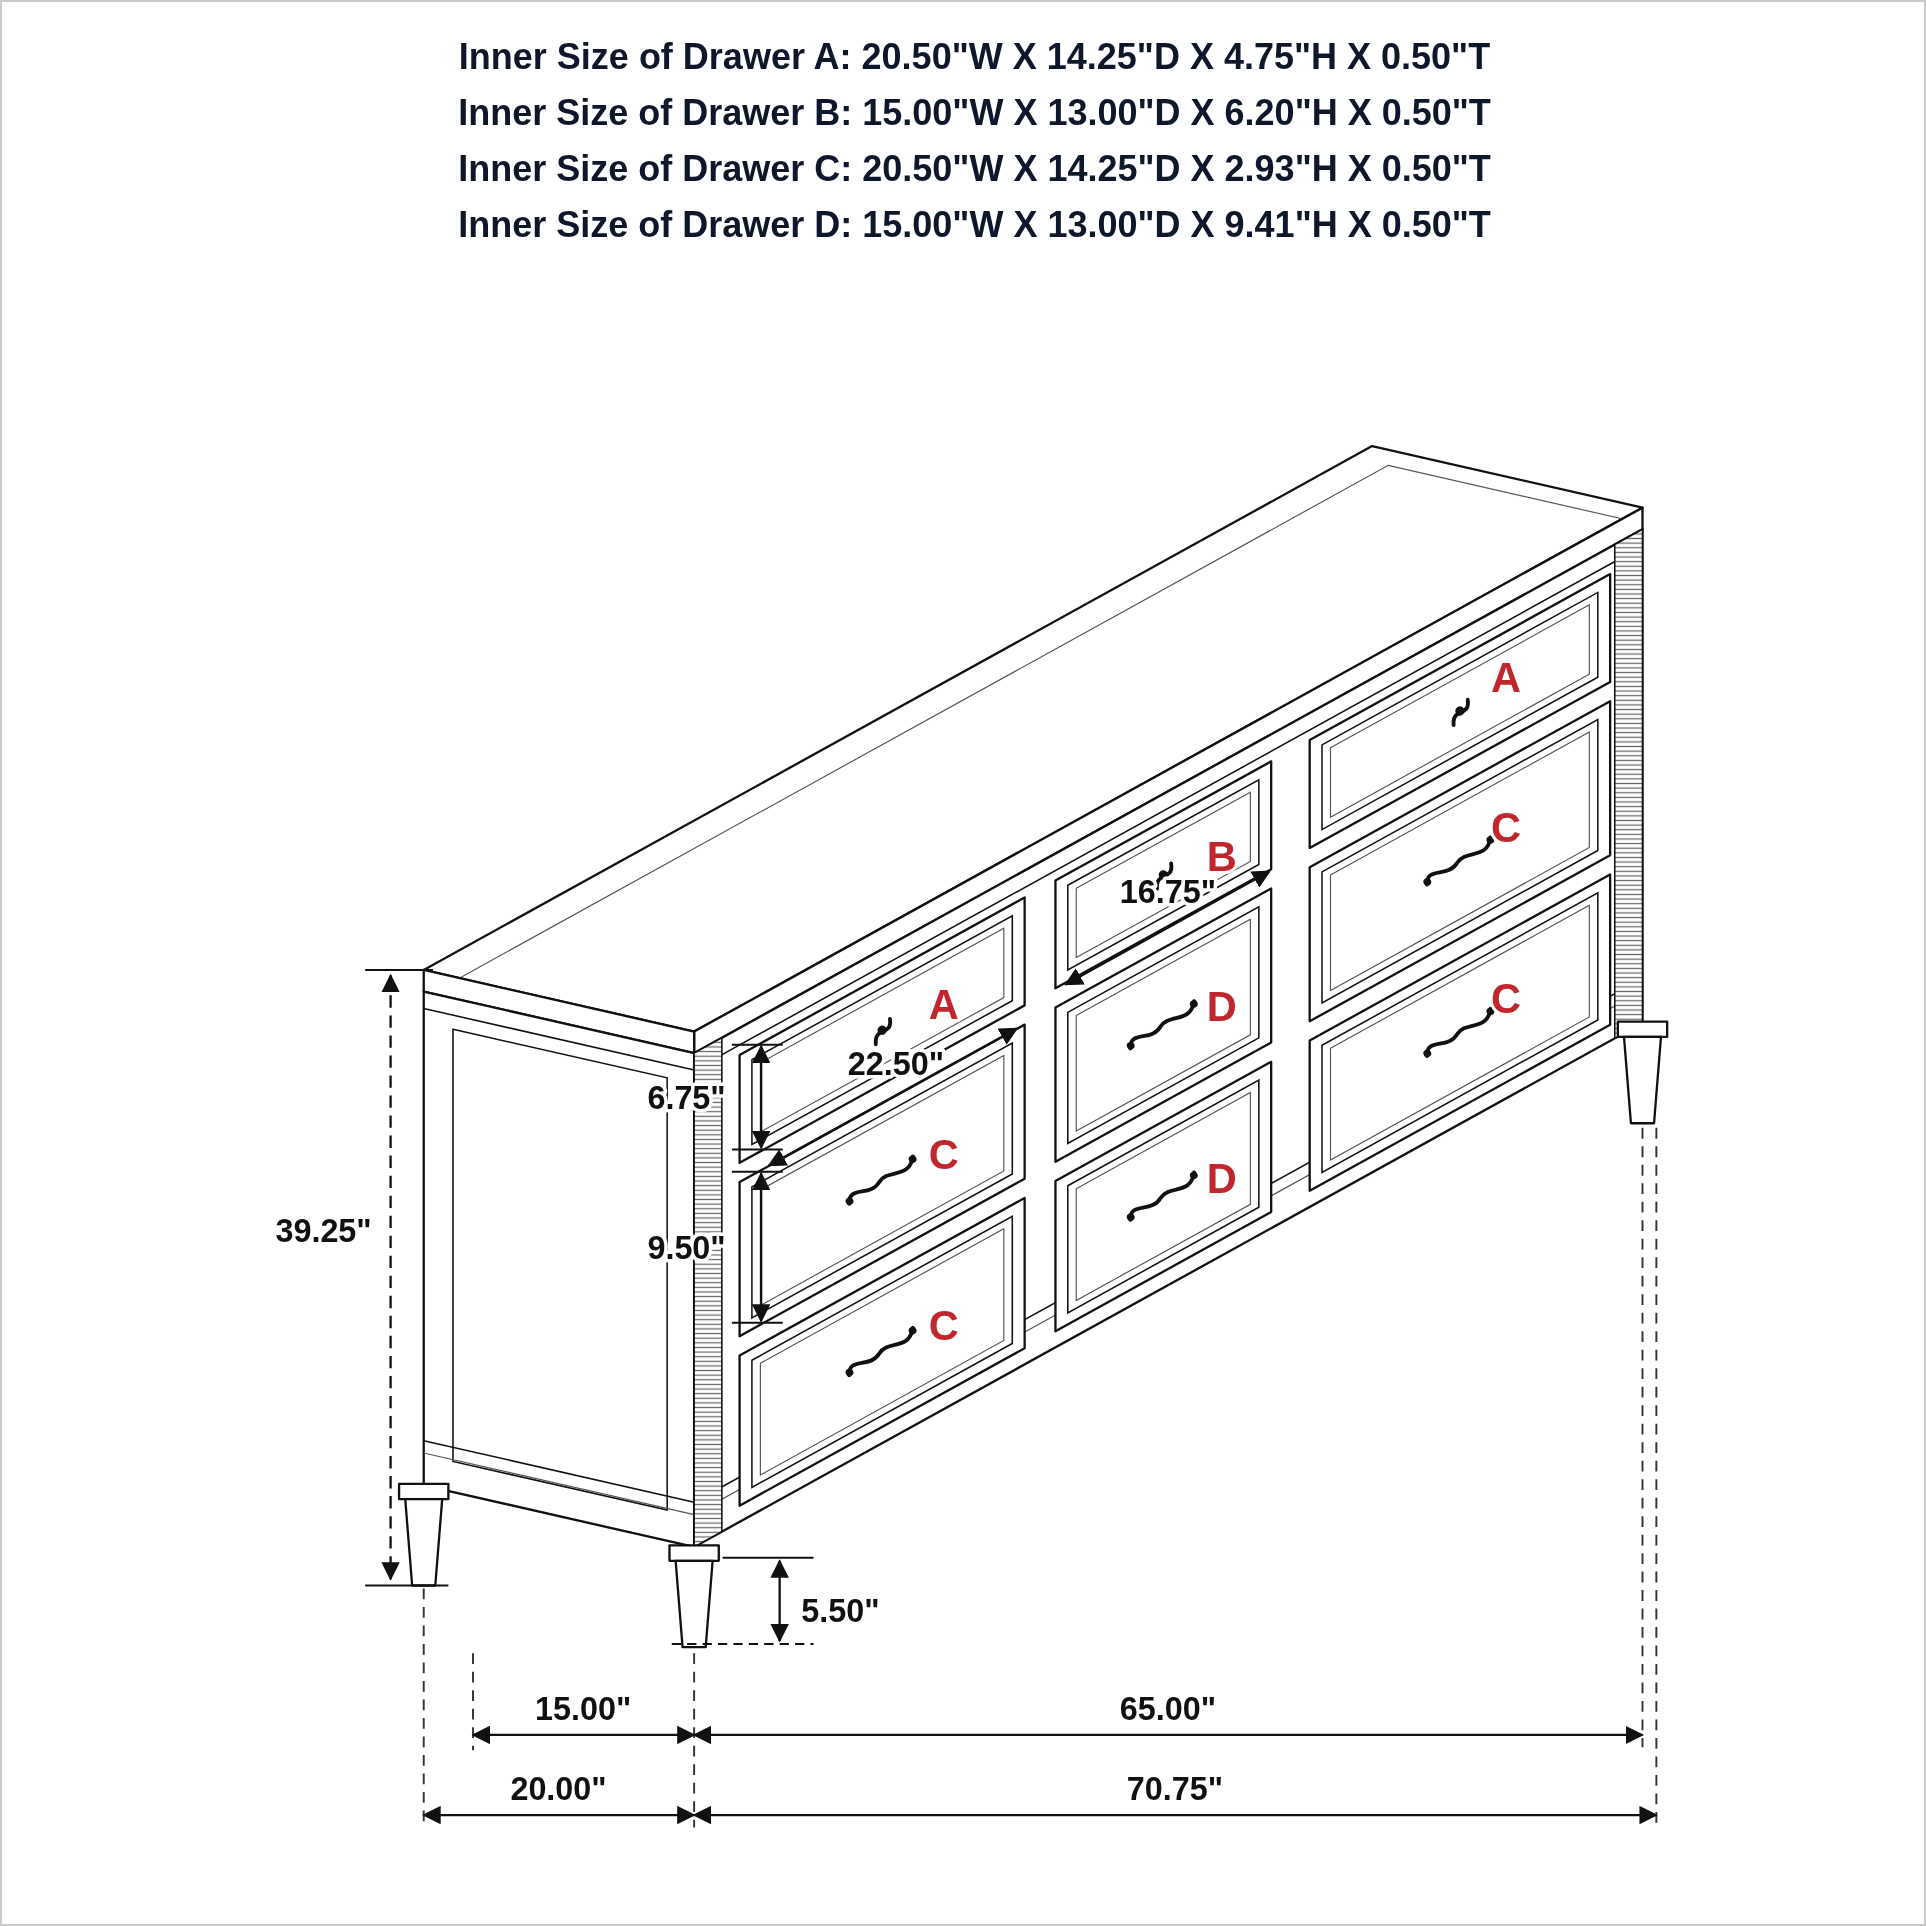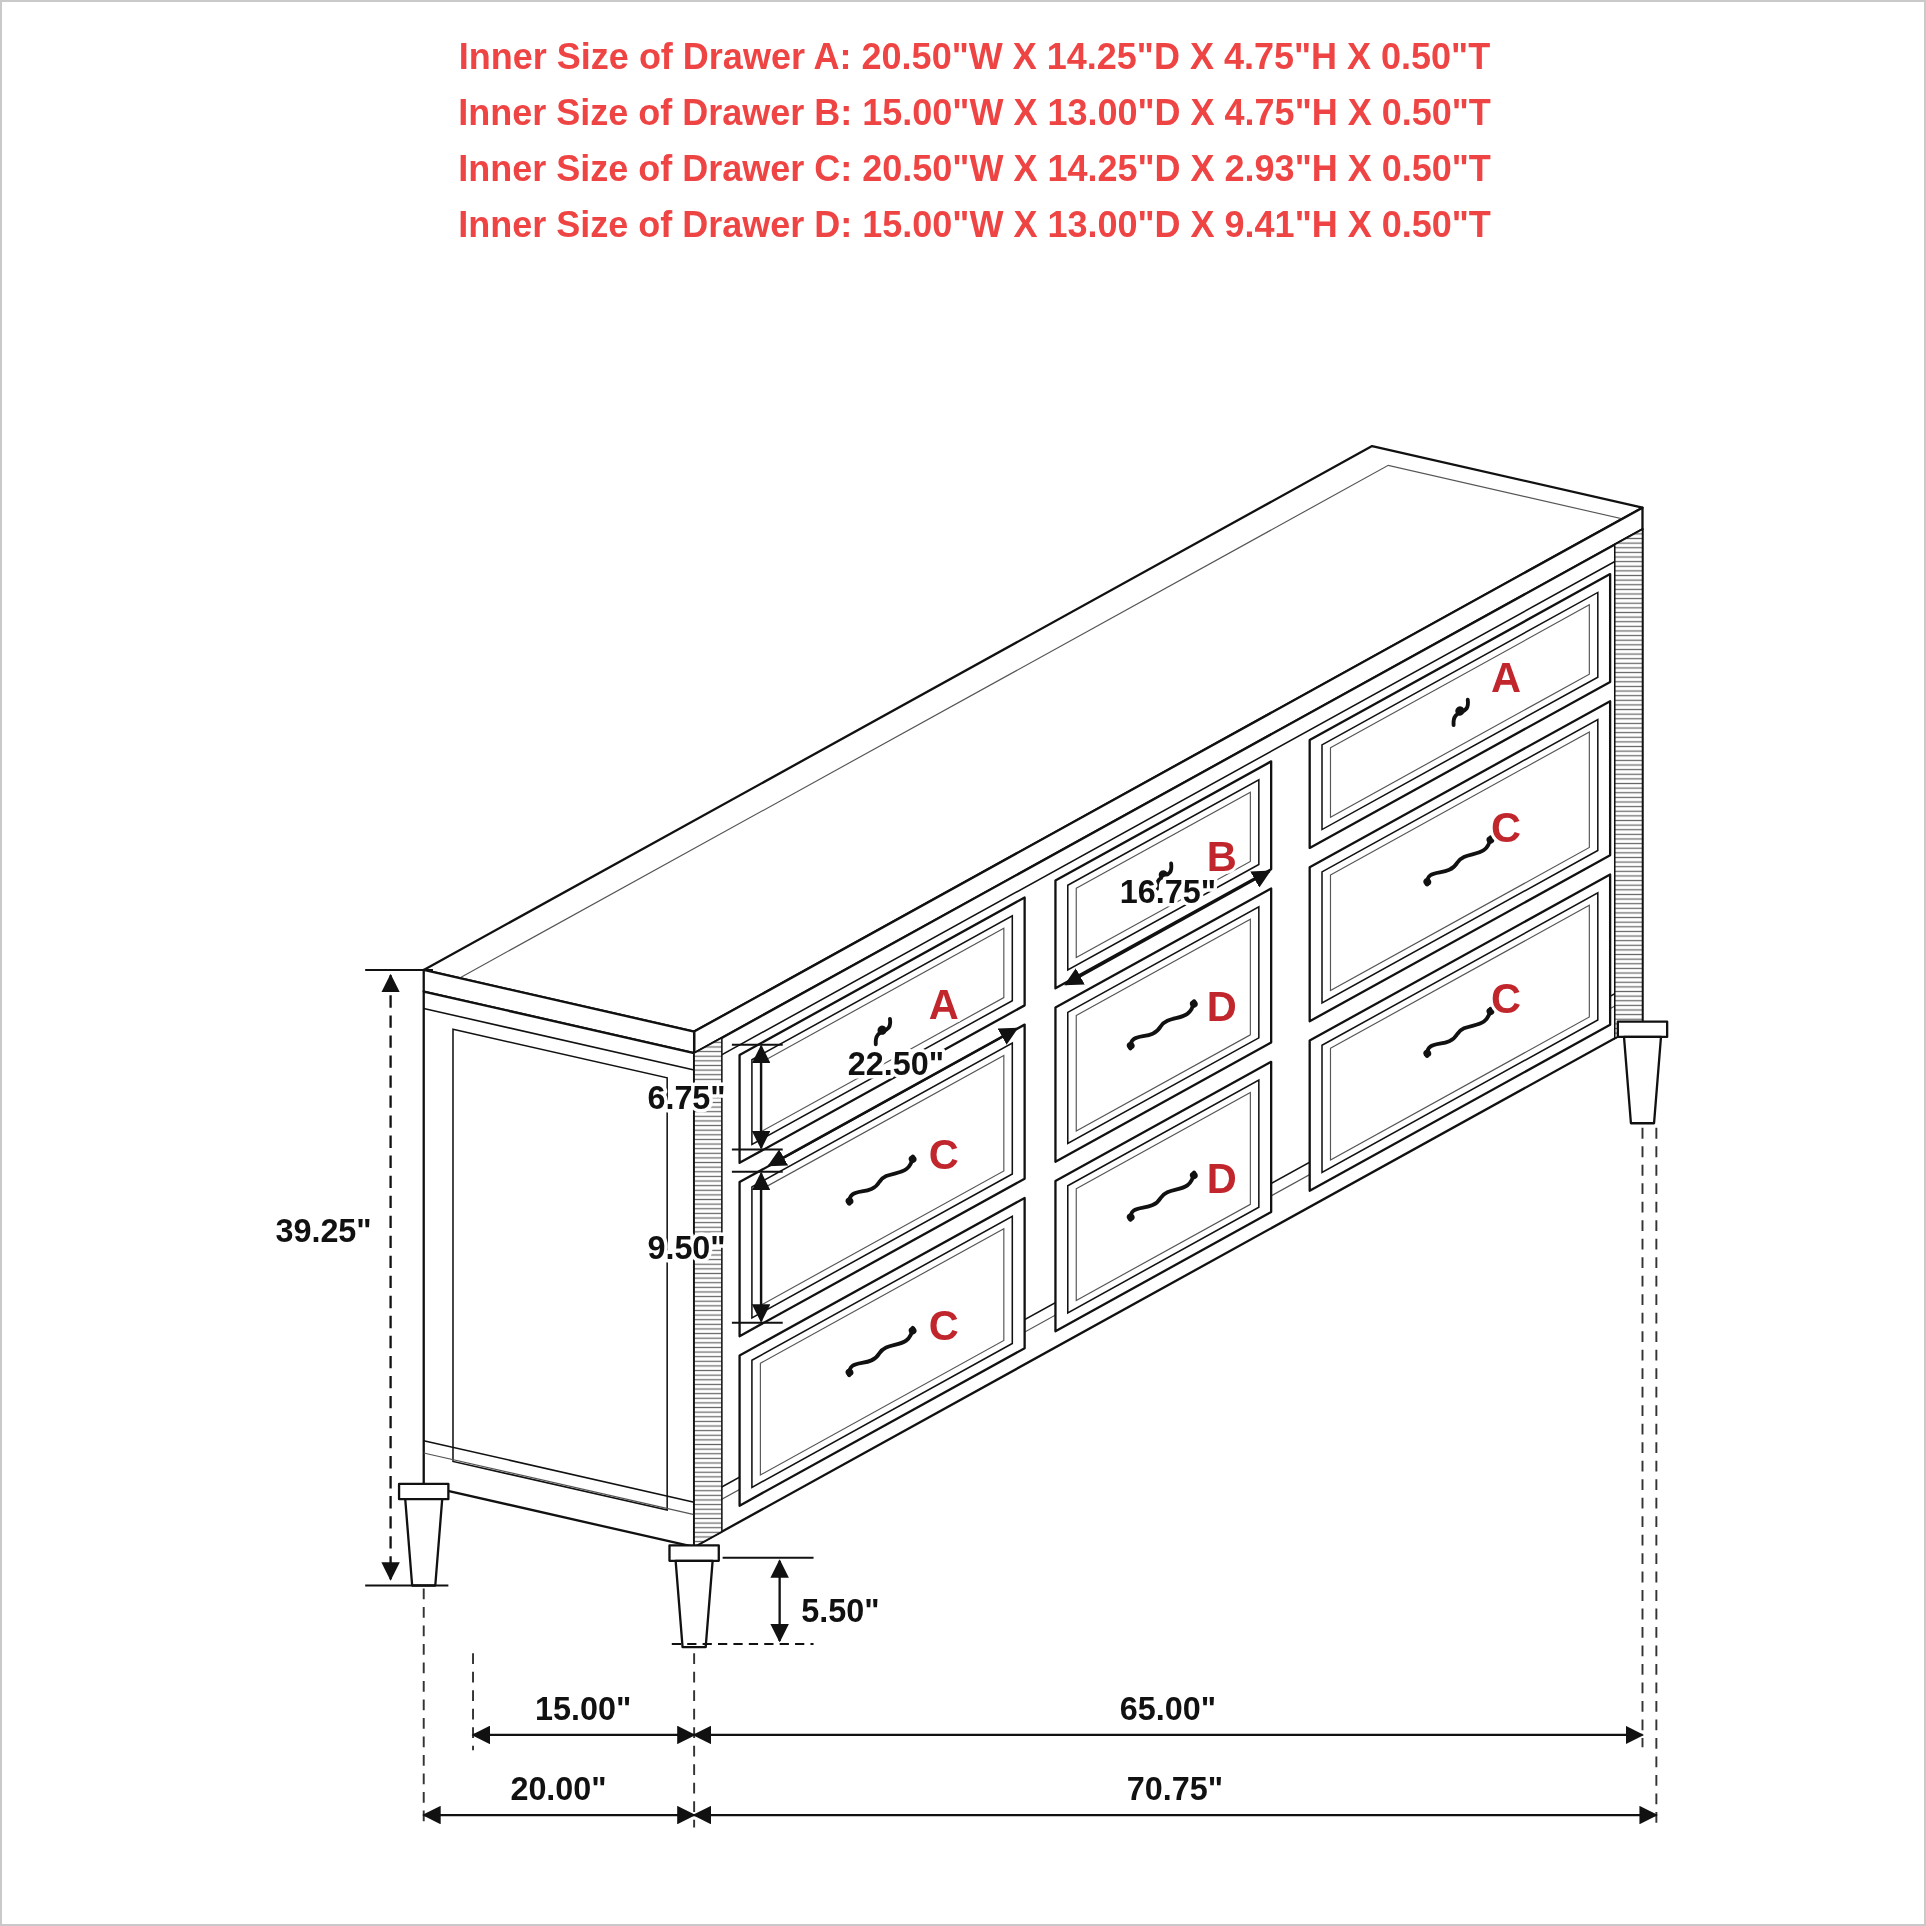--- a/index.html
+++ b/index.html
@@ -1,21 +1,21 @@
 <!DOCTYPE html>
 <html style="font-size:12.3px"><head>
 <meta charset="utf-8">
 <style>
   html,body{margin:0;padding:0;background:#fff;}
   .canvas{position:relative;width:1926px;height:1926px;background:#fff;overflow:hidden;
           font-family:"Liberation Sans",sans-serif;}
   .frame{position:absolute;inset:0;border:2.3px solid #c9c9c9;pointer-events:none;z-index:10;}
   .header{position:absolute;top:29px;left:0;width:100%;text-align:center;padding-left:23px;
           box-sizing:border-box;z-index:5;}
-  .header div{font-size:36px;font-weight:bold;color:#ef4444;line-height:56px;white-space:nowrap;}
+  .header div{font-size:36px;font-weight:bold;color:#0f172a;line-height:56px;white-space:nowrap;}
   svg.diagram{position:absolute;inset:0;}
 
   .ln{fill:#ffffff;stroke:#111;stroke-width:3;stroke-linejoin:round;}
   .ln2{fill:none;stroke:#111;stroke-width:2;}
   .ln1{fill:none;stroke:#555;stroke-width:1.5;}
   .flute{fill:url(#flutepat);stroke:#111;stroke-width:2;}
   .dim{stroke:#111;stroke-width:3;fill:none;}
   .dimd{stroke-dasharray:16 10;}
   .ext{stroke:#333;stroke-width:2.5;fill:none;stroke-dasharray:14 10;}
   .tick{stroke:#111;stroke-width:2.5;fill:none;}
@@ -28,21 +28,21 @@
   .hdot{fill:#111;}
 </style>
 </head>
 <body>
 
 <div class="canvas">
   <div class="frame"></div>
 
   <div class="header">
     <div>Inner Size of Drawer A: 20.50"W X 14.25"D X 4.75"H X 0.50"T</div>
-    <div>Inner Size of Drawer B: 15.00"W X 13.00"D X 4.75"H X 0.50"T</div>
+    <div>Inner Size of Drawer B: 15.00"W X 13.00"D X 6.20"H X 0.50"T</div>
     <div>Inner Size of Drawer C: 20.50"W X 14.25"D X 2.93"H X 0.50"T</div>
     <div>Inner Size of Drawer D: 15.00"W X 13.00"D X 9.41"H X 0.50"T</div>
   </div>
 
   <svg class="diagram" width="1926" height="1926" viewBox="0 0 2500 2500" xmlns="http://www.w3.org/2000/svg">
     <defs>
       <marker id="arr" viewBox="0 0 12 12" refX="11" refY="6" markerWidth="8" markerHeight="8" orient="auto-start-reverse">
         <path d="M0,0 L12,6 L0,12 Z" fill="#111"></path>
       </marker>
       <pattern id="flutepat" width="6" height="6" patternUnits="userSpaceOnUse">

